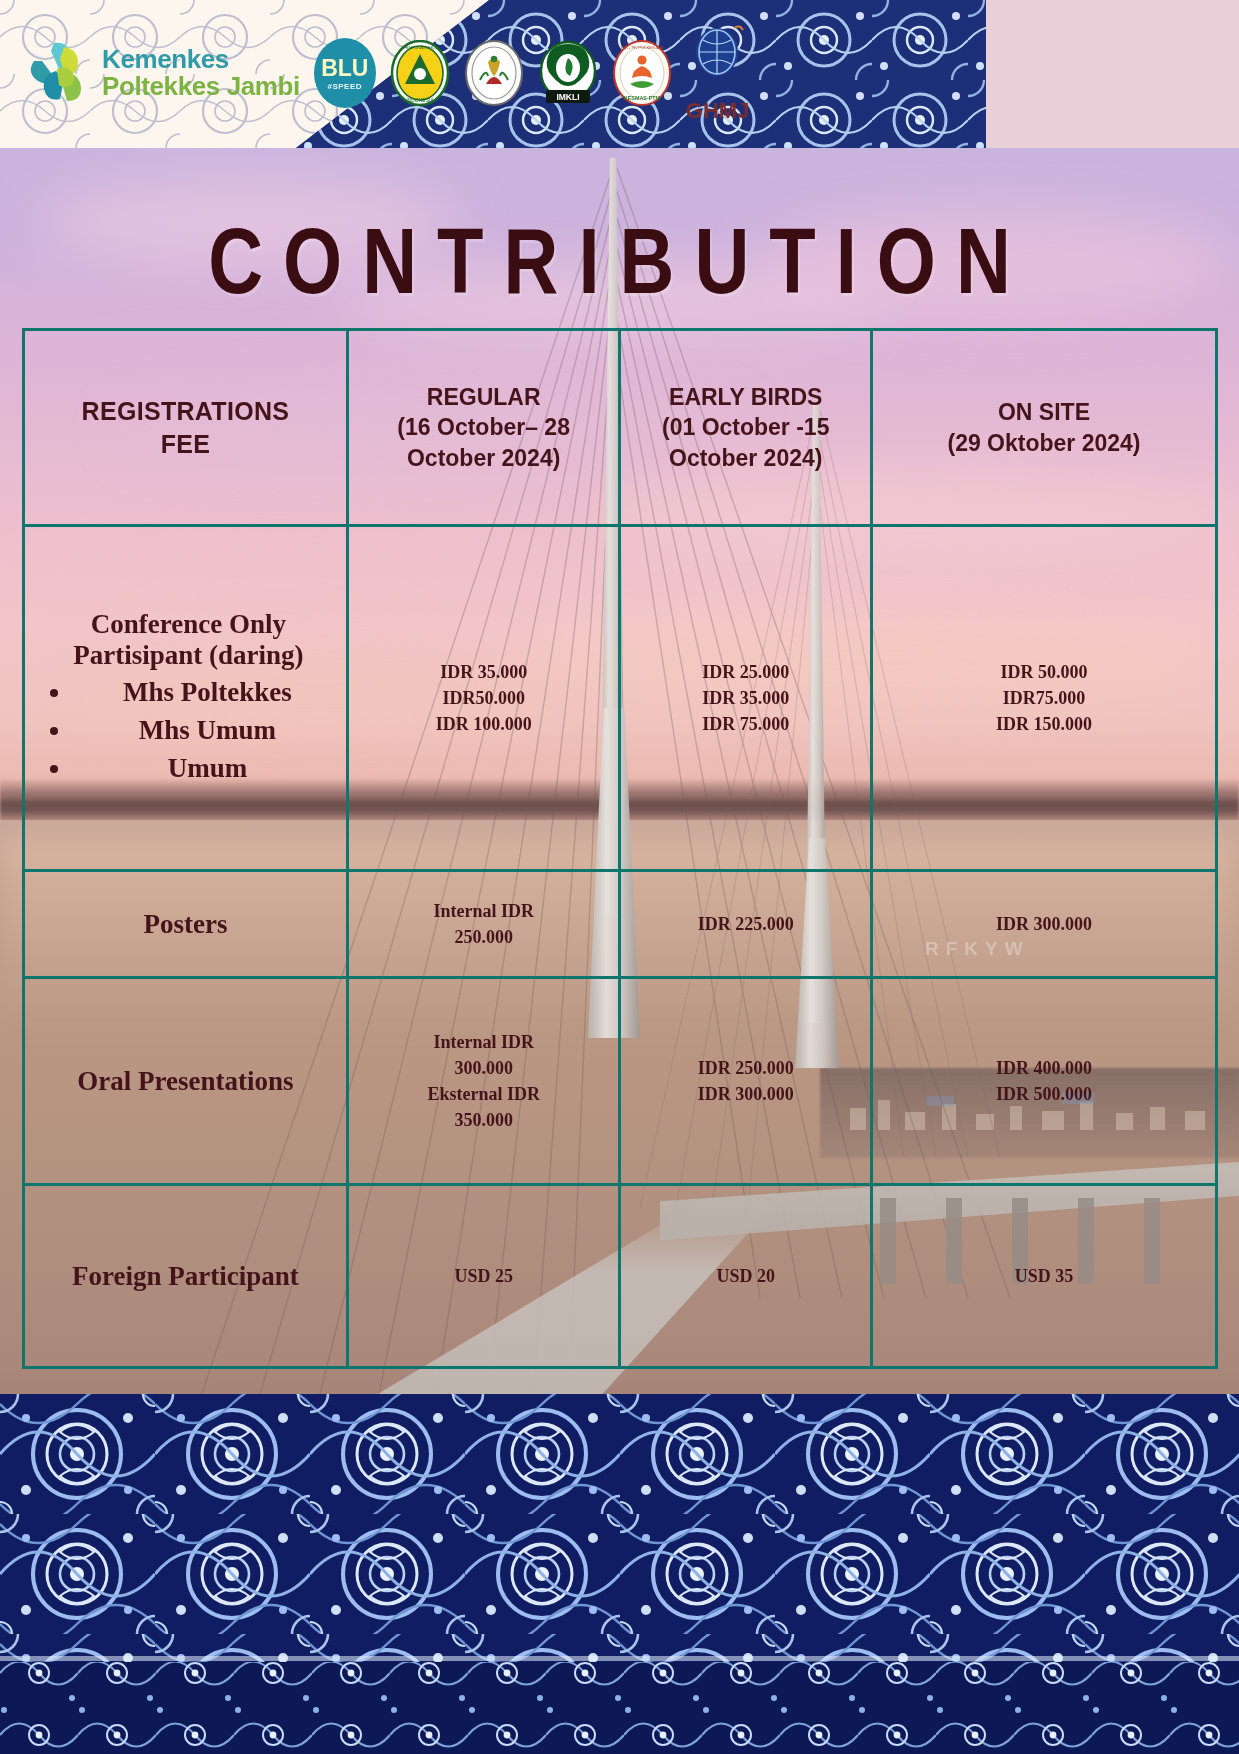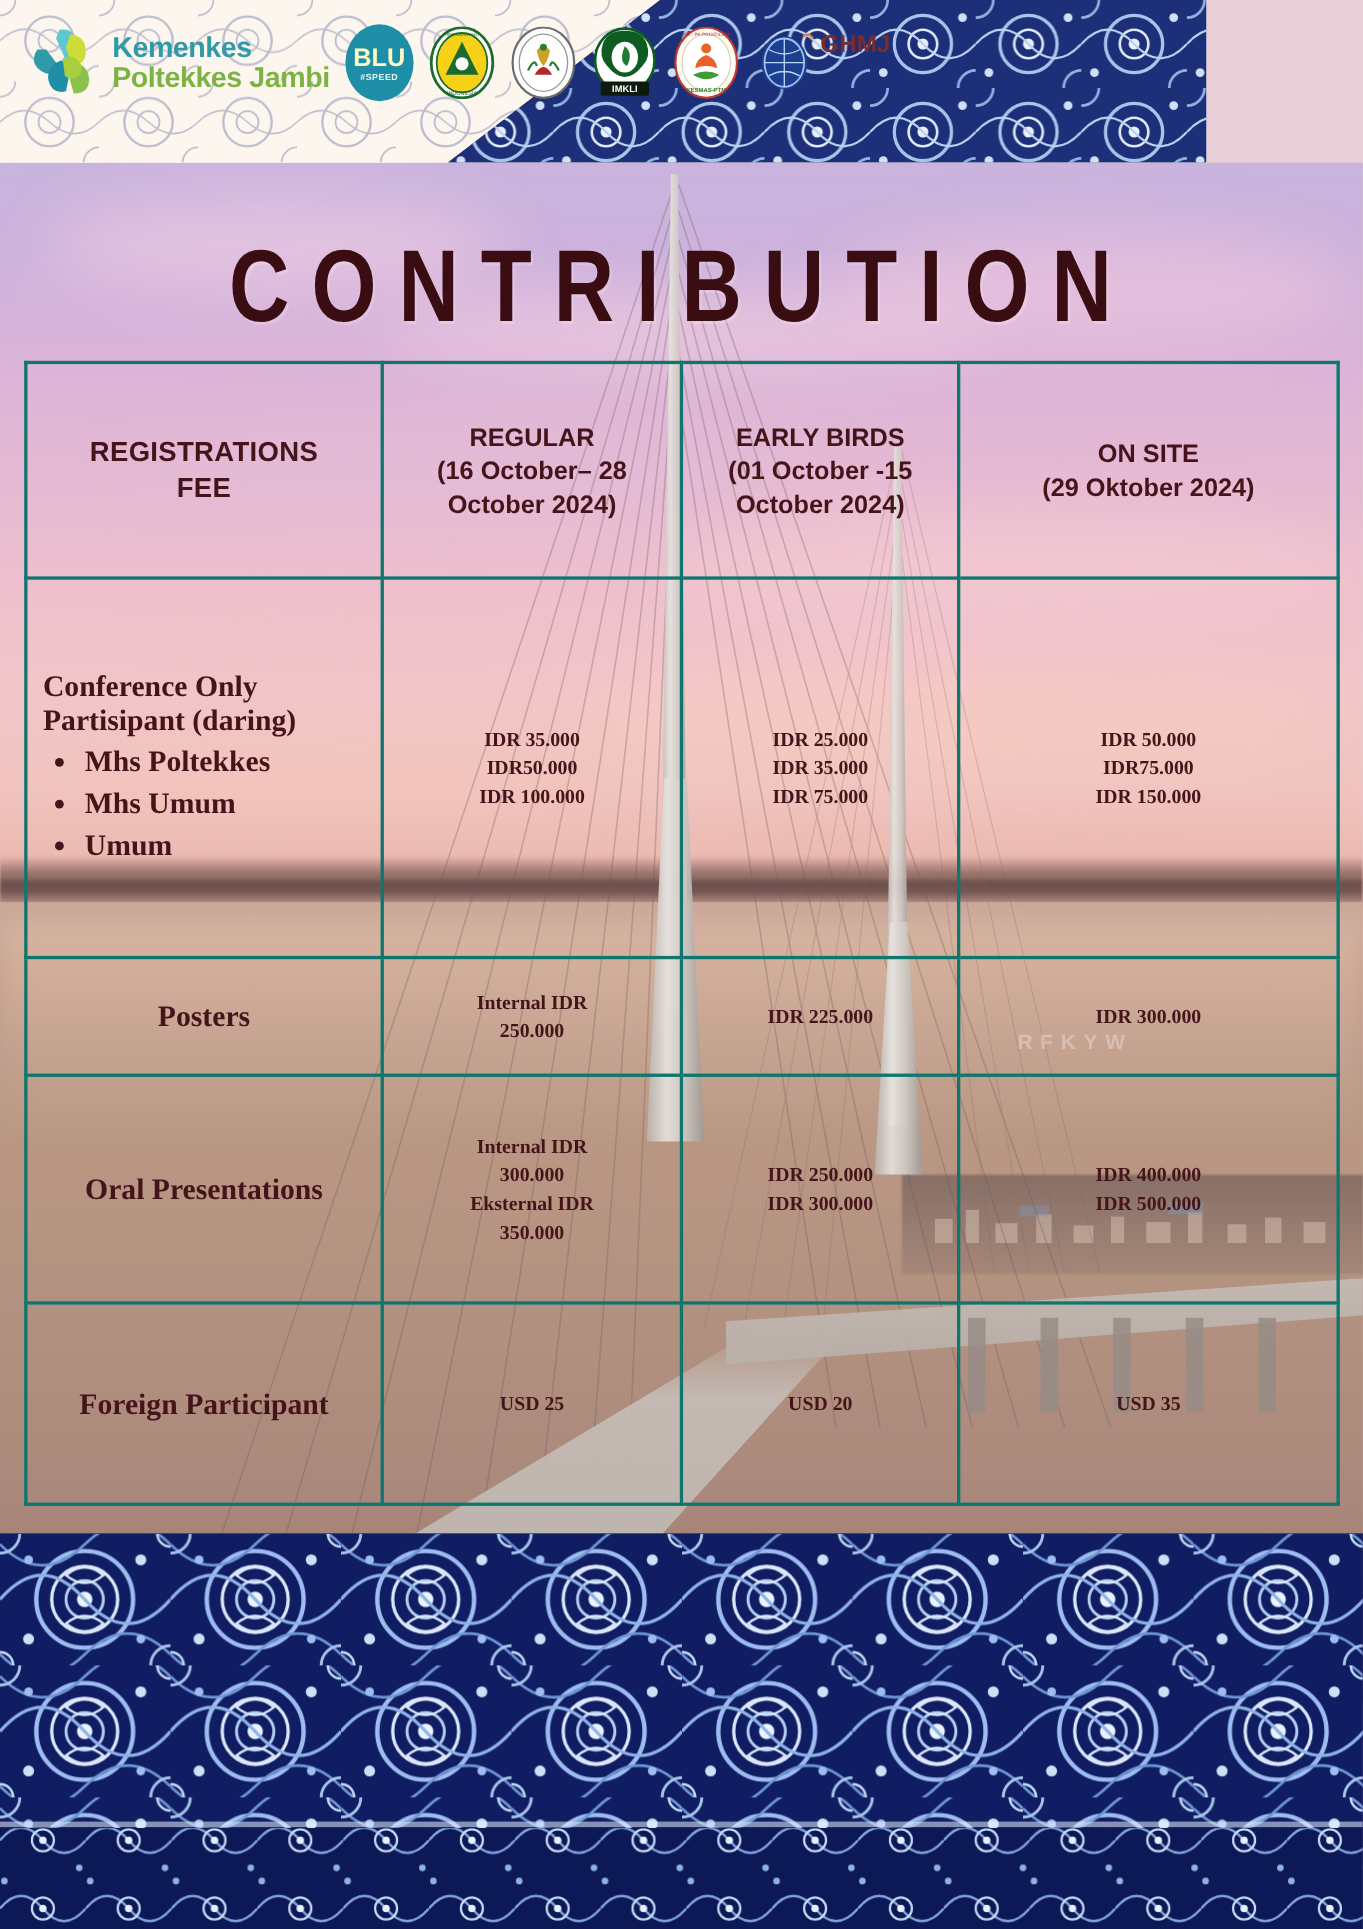--- a/index.html
+++ b/index.html
@@ -123,21 +123,21 @@
 
   .watermark {
     position: absolute; left: 925px; top: 790px;
     font-family: "Liberation Sans", sans-serif;
     font-size: 19px; letter-spacing: 7px; color: rgba(255,255,255,.30);
     font-weight: 600;
   }
 
   
   .top-banner {
-    position: absolute; left: 0; top: 0; width: 1097px; height: 148px;
+    position: absolute; left: 0; top: 0; width: 986px; height: 148px;
     background: #fdf6ef;
     overflow: hidden;
   }
   .batik-top-left {
     position: absolute; left: 0; top: 0; width: 700px; height: 148px;
     opacity: .30;
   }
   .batik-top-right {
     position: absolute; right: 0; top: 0; width: 690px; height: 148px;
     background: #1d2f78;
@@ -208,21 +208,21 @@
     line-height: 1.45;
     color: #45141a;
   }
   .rowlabel {
     font-family: "Liberation Serif", serif;
     font-weight: 700;
     font-size: 27px;
     color: #45141a;
   }
   .rowlabel.left {
-    text-align: left;
+    text-align: center;
     padding-left: 14px;
   }
   .rowlabel ul {
     margin: 2px 0 0 34px;
     padding: 0;
   }
   .rowlabel li {
     list-style: disc;
     font-size: 27px;
     line-height: 1.42;
@@ -421,21 +421,21 @@
       <svg width="60" height="66" viewBox="0 0 60 66">
         <ellipse cx="30" cy="33" rx="28" ry="32" fill="#fdfbf4" stroke="#c0392b" stroke-width="2"></ellipse>
         <ellipse cx="30" cy="33" rx="22" ry="26" fill="#fff" stroke="#d8cdb8" stroke-width="1"></ellipse>
         <circle cx="30" cy="20" r="4.5" fill="#e8622a"></circle>
         <path d="M30 26 q-9 3 -10 12 q5 -2 10 -2 q5 0 10 2 q-1 -9 -10 -12 z" fill="#e8622a"></path>
         <path d="M18 44 q12 -6 24 0 q-12 8 -24 0 z" fill="#3f9c35"></path>
         <text x="30" y="9" font-size="4.2" fill="#b03a2e" text-anchor="middle" font-family="Liberation Sans">PUI - PK POLKESJAM</text>
         <text x="30" y="60" font-size="5.4" fill="#2e7d32" text-anchor="middle" font-family="Liberation Sans" font-weight="bold">KESMAS-PTM</text>
       </svg>
 
-      <div style="display:flex;gap:4px;">
+      <div style="display:flex;align-items:center;gap:16px;flex-direction:column;">
         <svg width="56" height="60" viewBox="0 0 56 60">
           <ellipse cx="27" cy="30" rx="21" ry="24" fill="#1d3f8f"></ellipse>
           <ellipse cx="27" cy="30" rx="18" ry="22" fill="none" stroke="#9fc3f0" stroke-width="1.6"></ellipse>
           <path d="M9 30 h36 M27 8 v44 M13 18 q14 8 28 0 M13 42 q14 -8 28 0" stroke="#bcd6f7" stroke-width="1.2" fill="none"></path>
           <path d="M44 6 q6 -4 9 2" stroke="#e07b39" stroke-width="2" fill="none"></path>
         </svg>
         <span style="font-family:'Liberation Sans',sans-serif;font-weight:800;font-size:22px;color:#7a2b2b;">GHMJ</span>
       </div>
     </div>
   </div>

